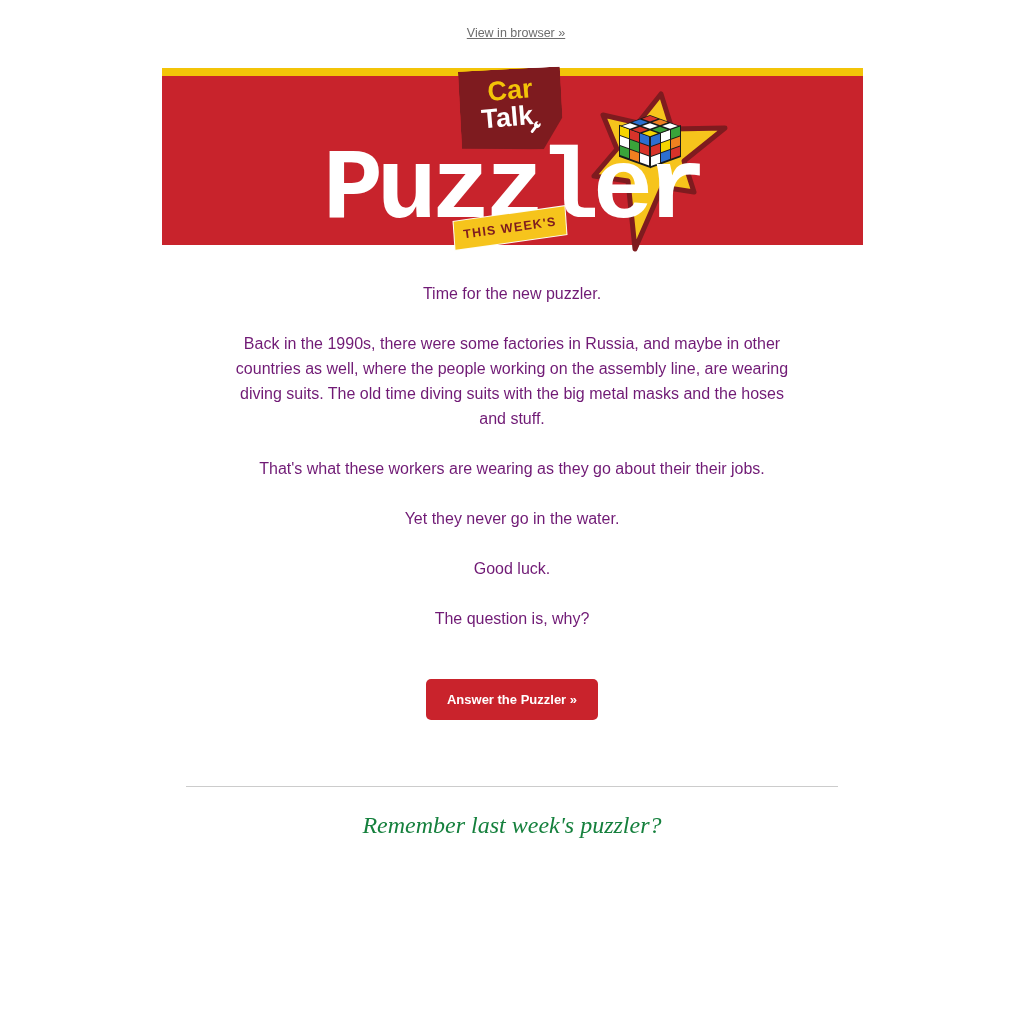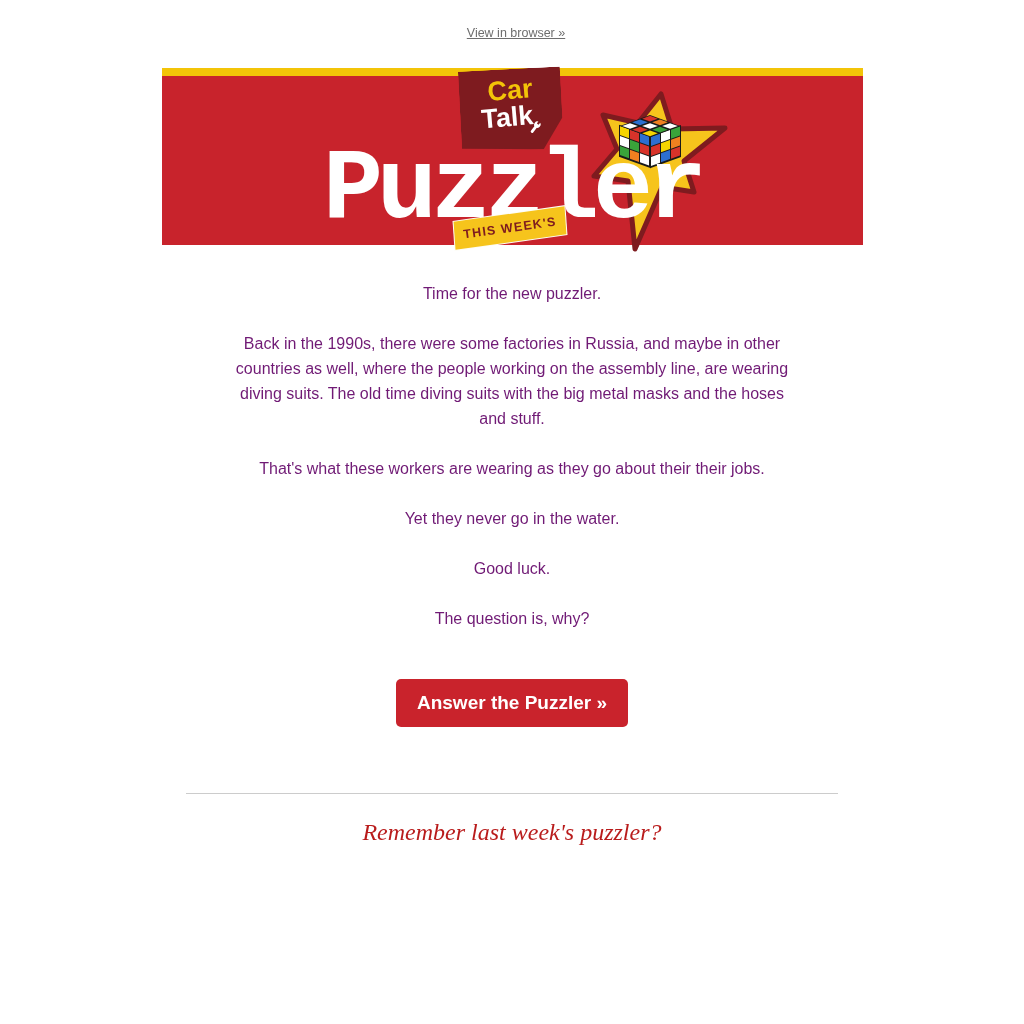--- a/index.html
+++ b/index.html
@@ -140,42 +140,42 @@
     font-size: 16px;
     line-height: 25px;
     color: #701a75;
   }
   .cta-row { margin-top: 48px; }
   .cta-button {
     display: inline-block;
     background: #c9232c;
     color: #ffffff;
     font-family: "Liberation Sans", sans-serif;
-    font-size: 19px;
+    font-size: 13px;
     font-weight: bold;
     border: none;
     border-radius: 5px;
     padding: 13px 21px;
     cursor: pointer;
   }
 
   
   .divider {
     width: 652px;
     margin: 66px auto 0 auto;
     border: none;
     border-top: 1px solid #cccccc;
   }
   .footer-question {
     margin-top: 25px;
     text-align: center;
     font-family: "Liberation Serif", serif;
     font-style: italic;
     font-size: 24px;
-    color: #b91c1c;
+    color: #15803d;
   }
 </style>
 </head>
 <body>
 
 <div class="topbar">
   <a class="view-link">View in browser »</a>
 </div>
 
 <div class="banner">

